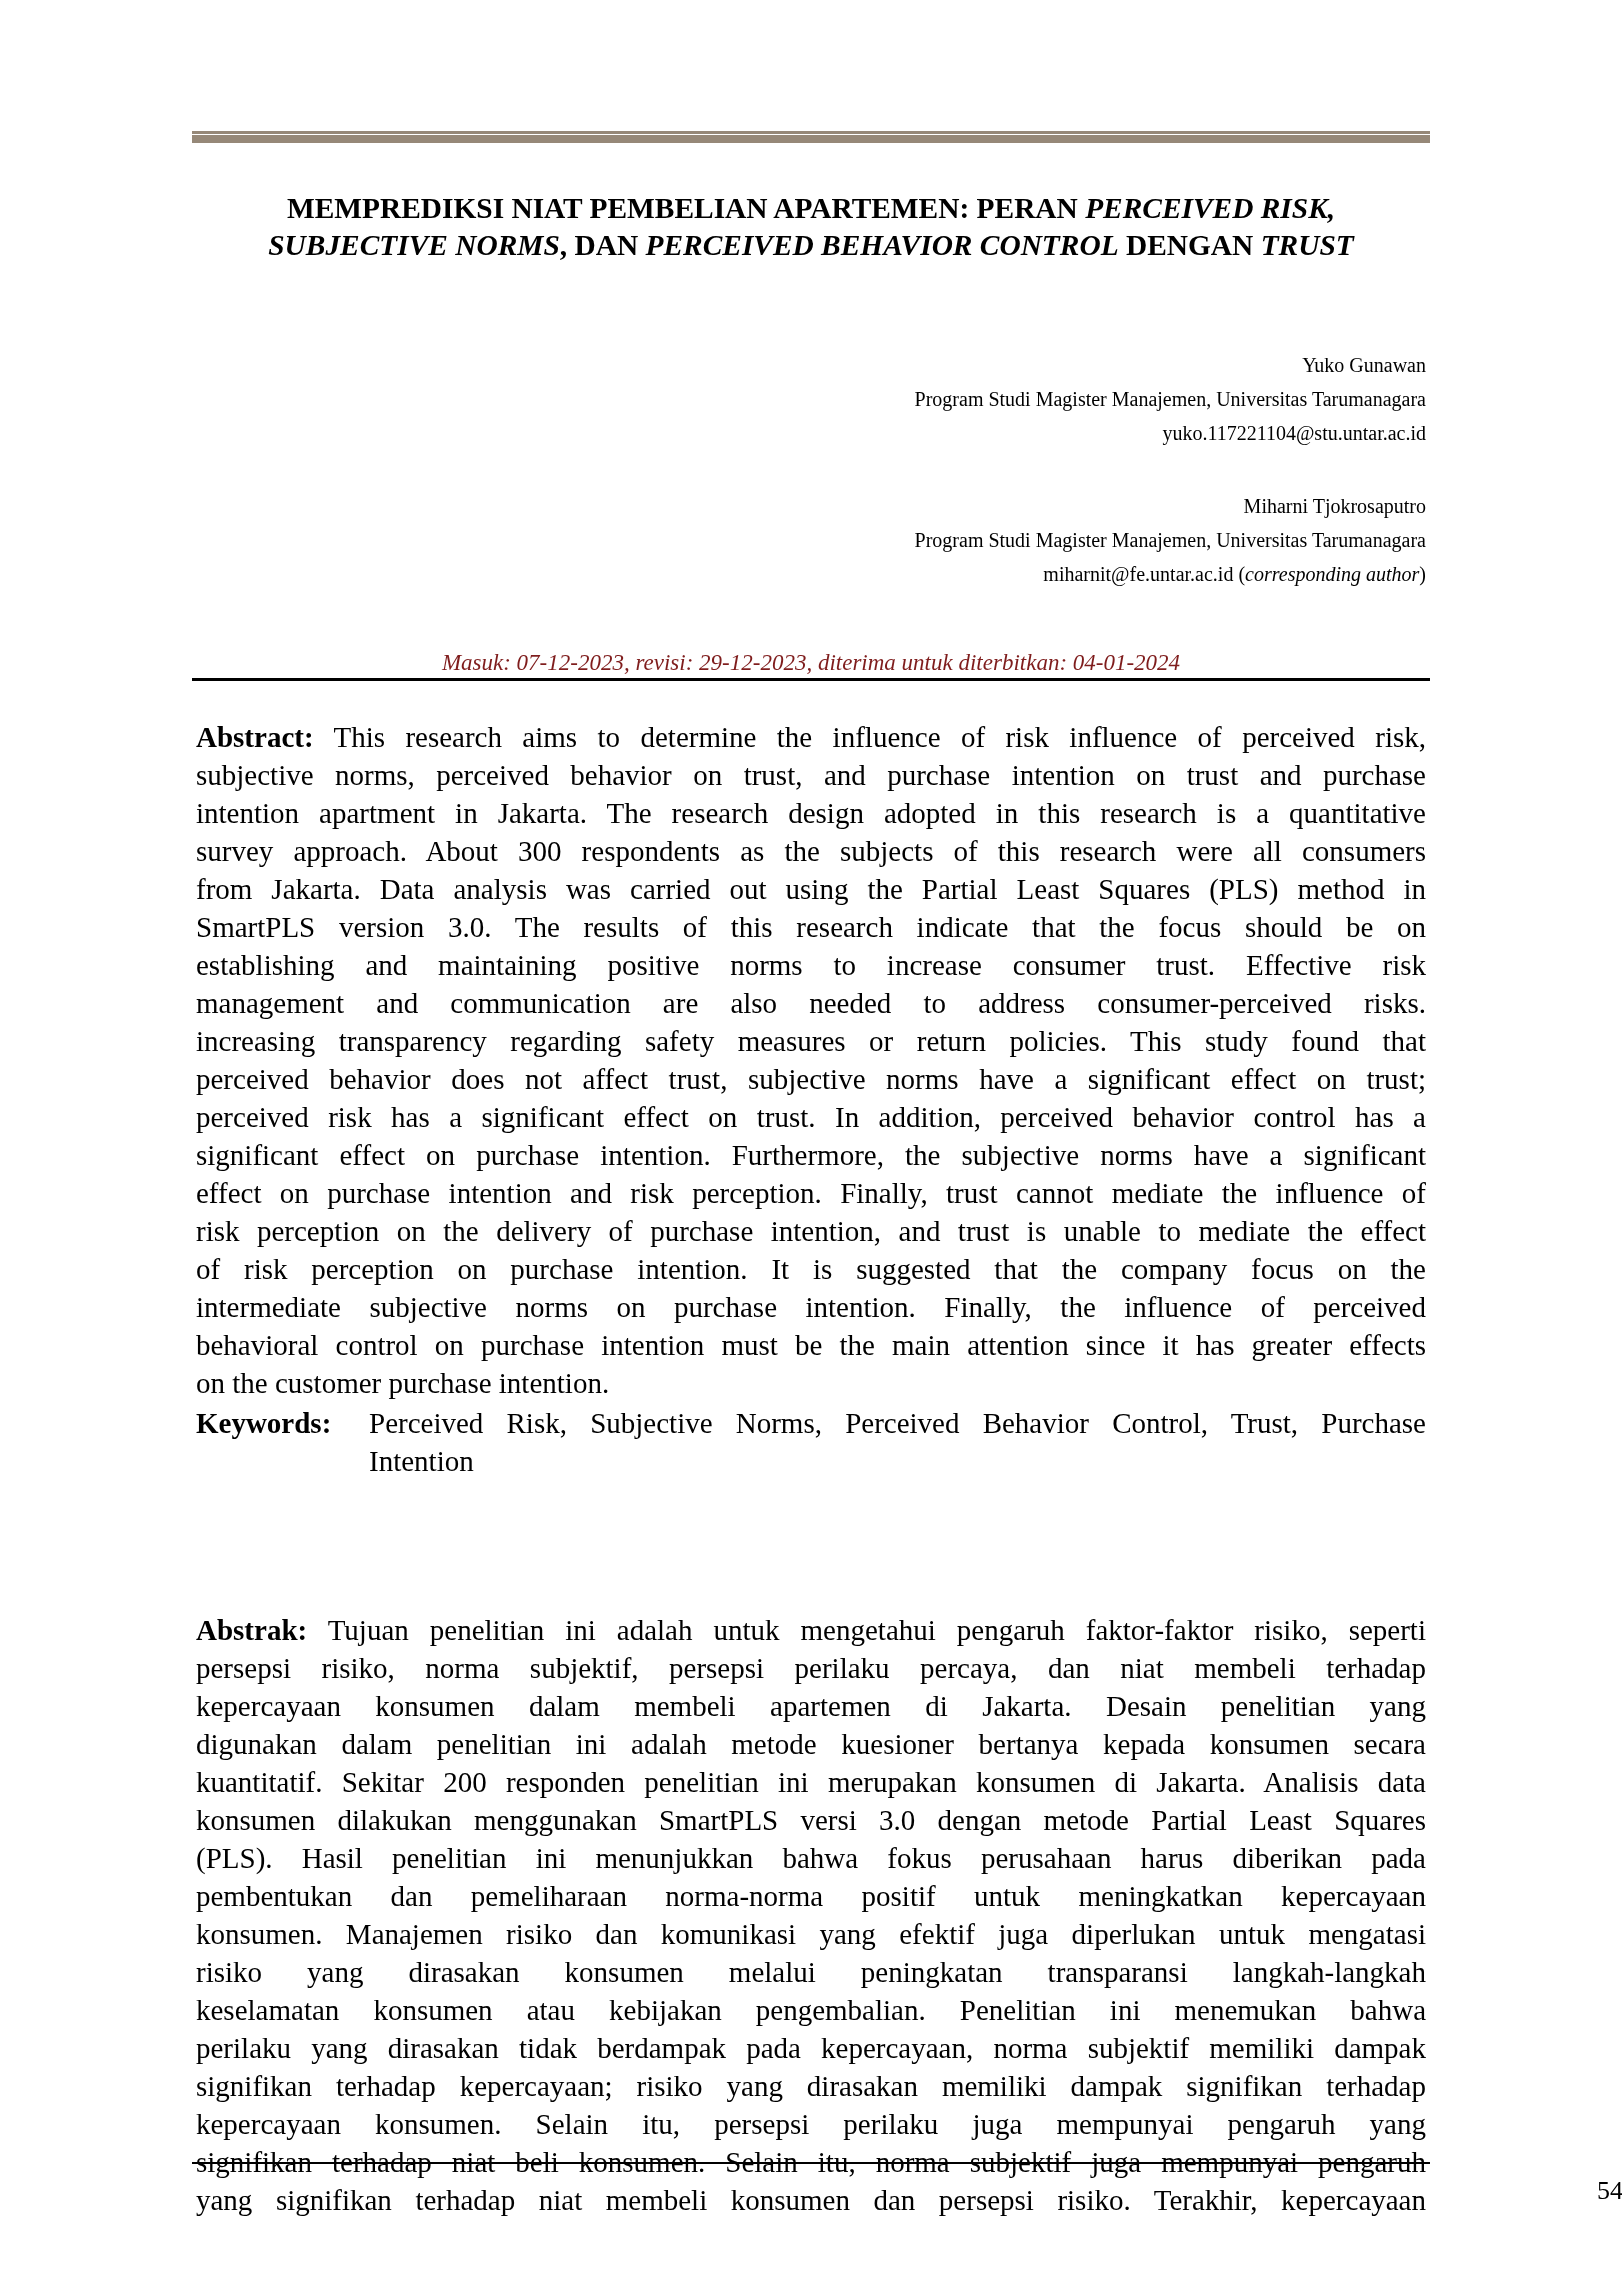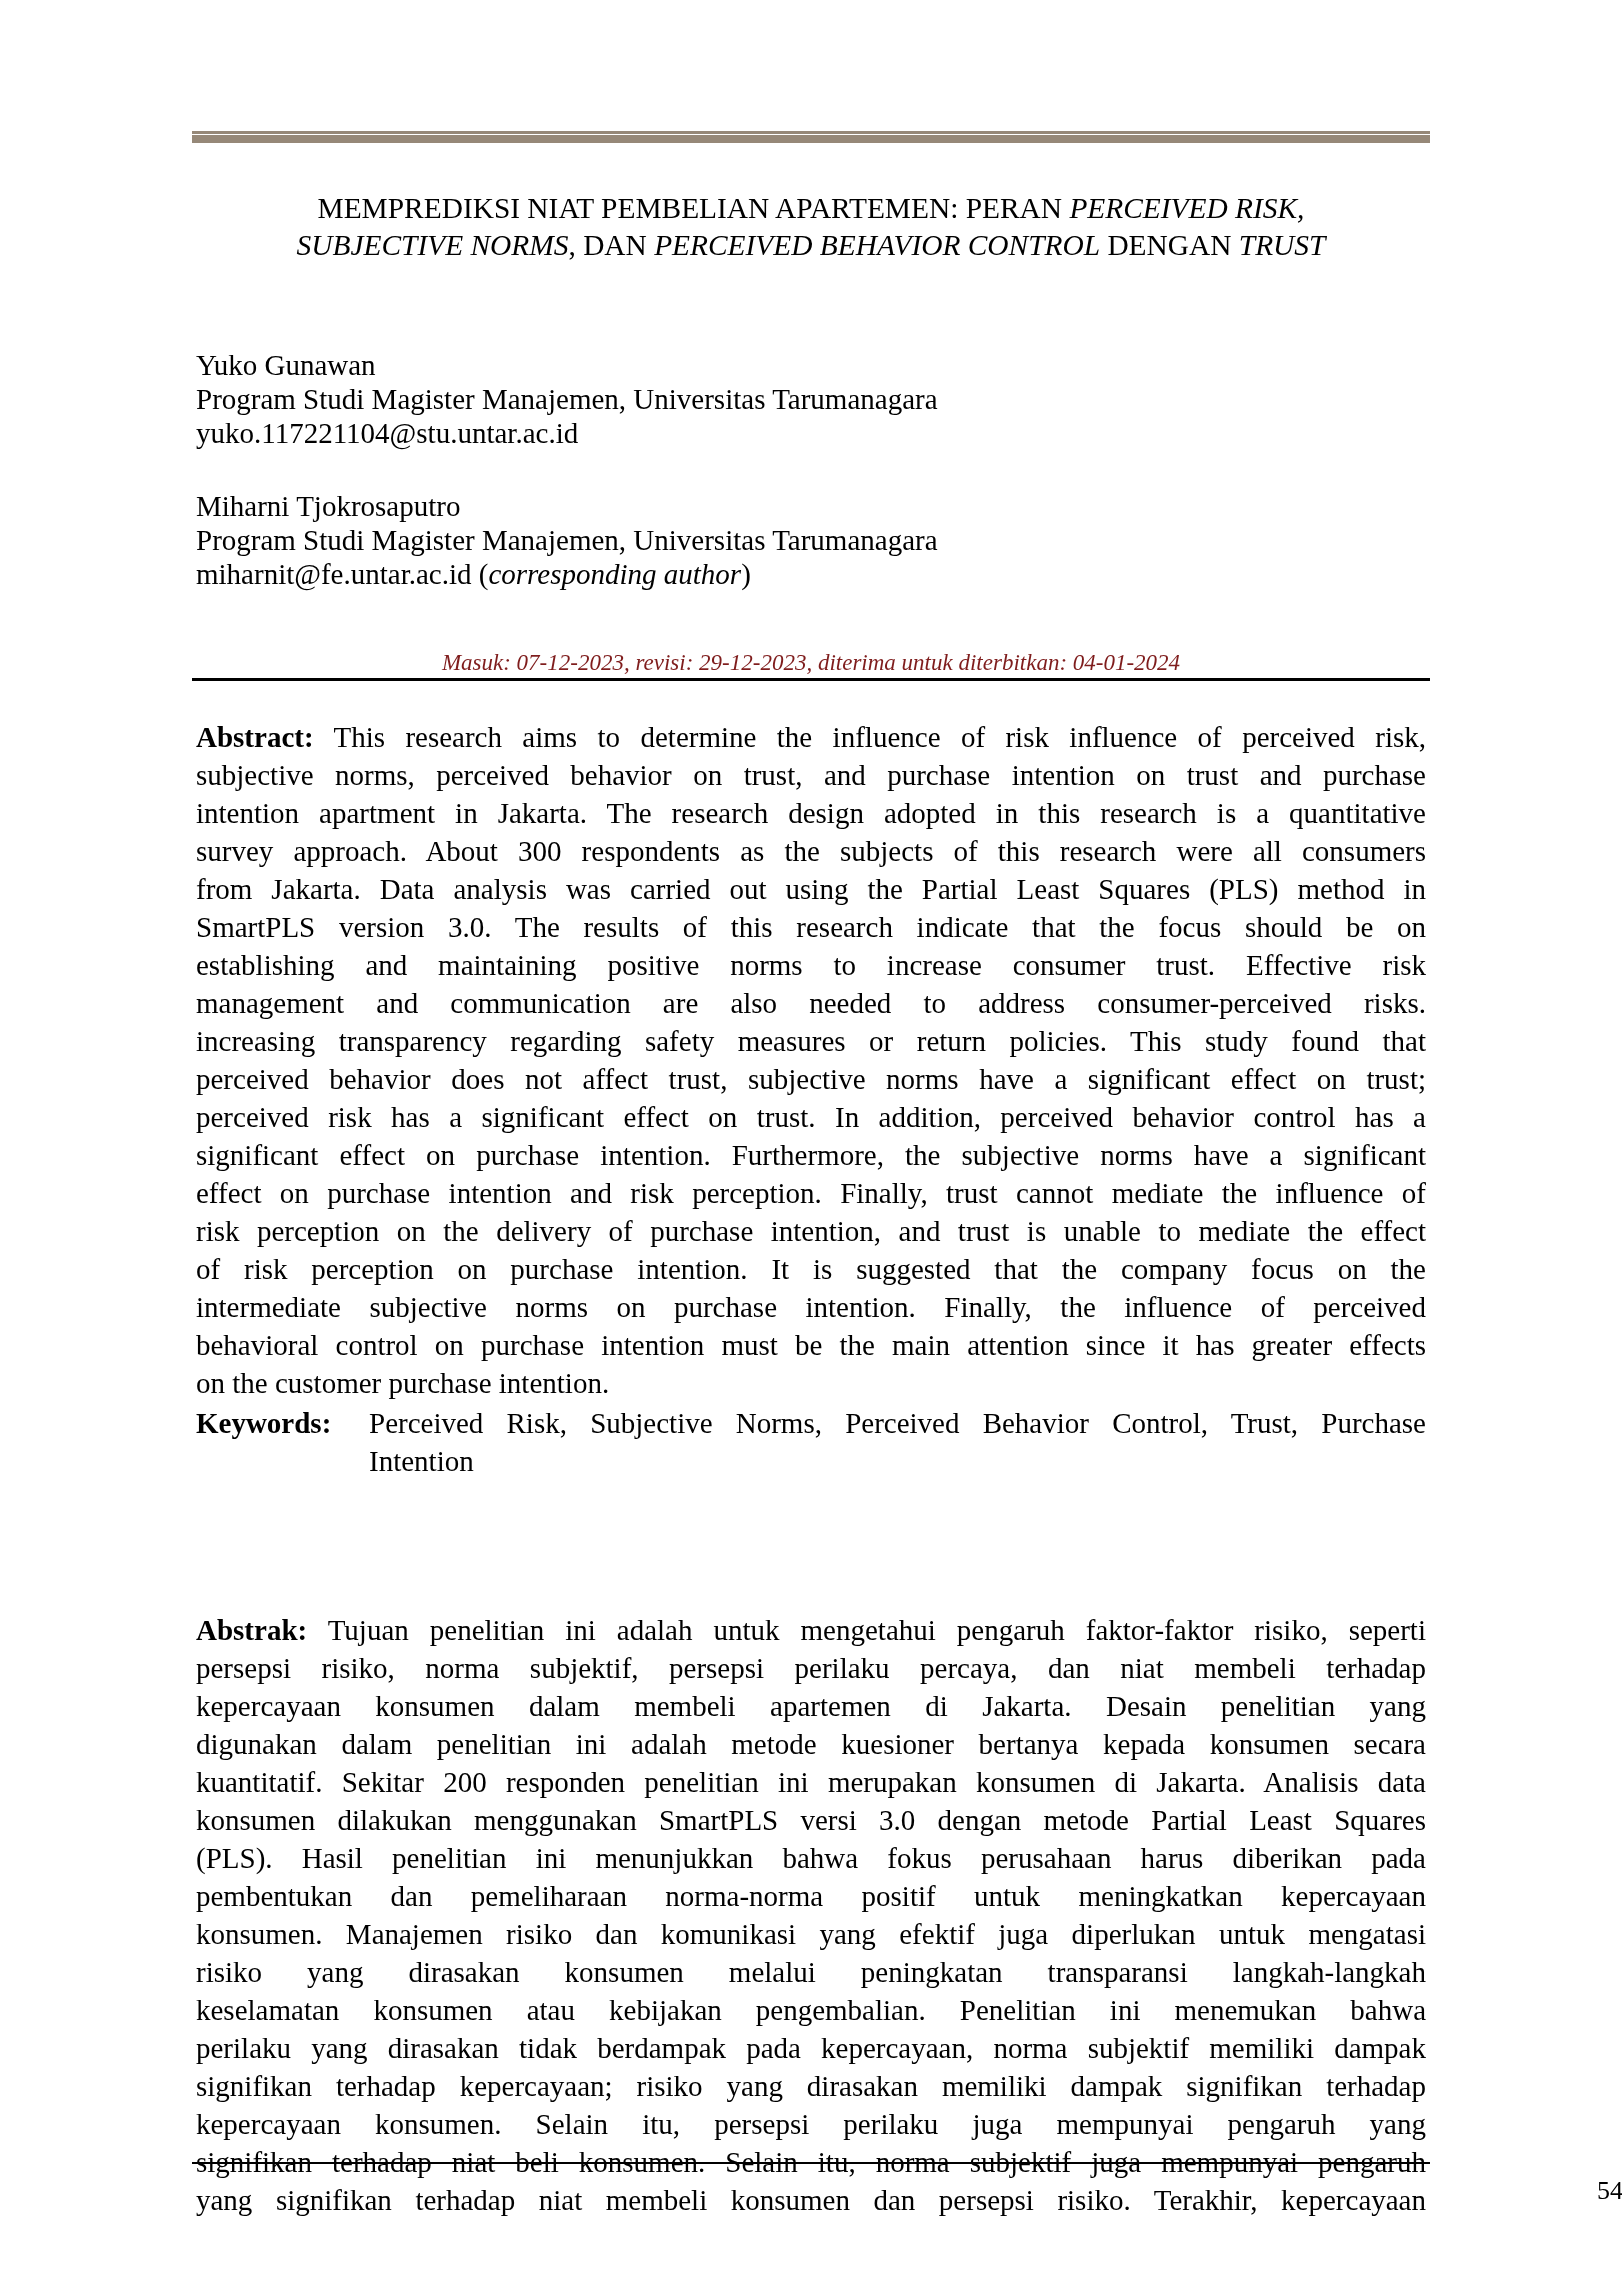--- a/index.html
+++ b/index.html
@@ -2,25 +2,25 @@
 <html style="font-size:10.5px"><head>
   <meta charset="utf-8">
   <style>
     html, body { margin: 0; padding: 0; background: #ffffff; }
     body { width: 1623px; height: 2295px; position: relative; overflow: hidden;
            font-family: "Liberation Serif", "DejaVu Serif", serif; color: #000; }
     .bar-thin { position: absolute; left: 192px; width: 1238px; top: 131px; height: 2.6px; background: #968878; }
     .bar-thick { position: absolute; left: 192px; width: 1238px; top: 135px; height: 7.9px; background: #968878; }
 
     .title { position: absolute; left: 196px; width: 1230px; top: 190px; text-align: center;
-             font-weight: normal; font-size: 29.4px; line-height: 37px; }
+             font-weight: bold; font-size: 29.4px; line-height: 37px; }
     .title .ln { display: block; white-space: nowrap; }
 
-    .authors { position: absolute; left: 196px; width: 1230px; top: 348px; text-align: left;
-               font-size: 29px; line-height: 34px; }
+    .authors { position: absolute; left: 196px; width: 1230px; top: 348px; text-align: right;
+               font-size: 20px; line-height: 34px; }
     .authors .ln { display: block; white-space: nowrap; }
     .authors .gap { height: 39px; }
 
     .dates { position: absolute; left: 196px; width: 1230px; top: 650px; text-align: center;
              font-style: italic; font-size: 23px; line-height: 26px; color: #7f1d1d; white-space: nowrap; }
     .rule-top { position: absolute; left: 192px; width: 1238px; top: 678px; height: 3.3px; background: #000; }
 
     .body { position: absolute; left: 196px; width: 1230px; font-size: 29px; line-height: 38px; }
     .body .ln { display: block; white-space: nowrap; text-align: justify; text-align-last: justify; }
     .body .ln.last { text-align-last: left; }

